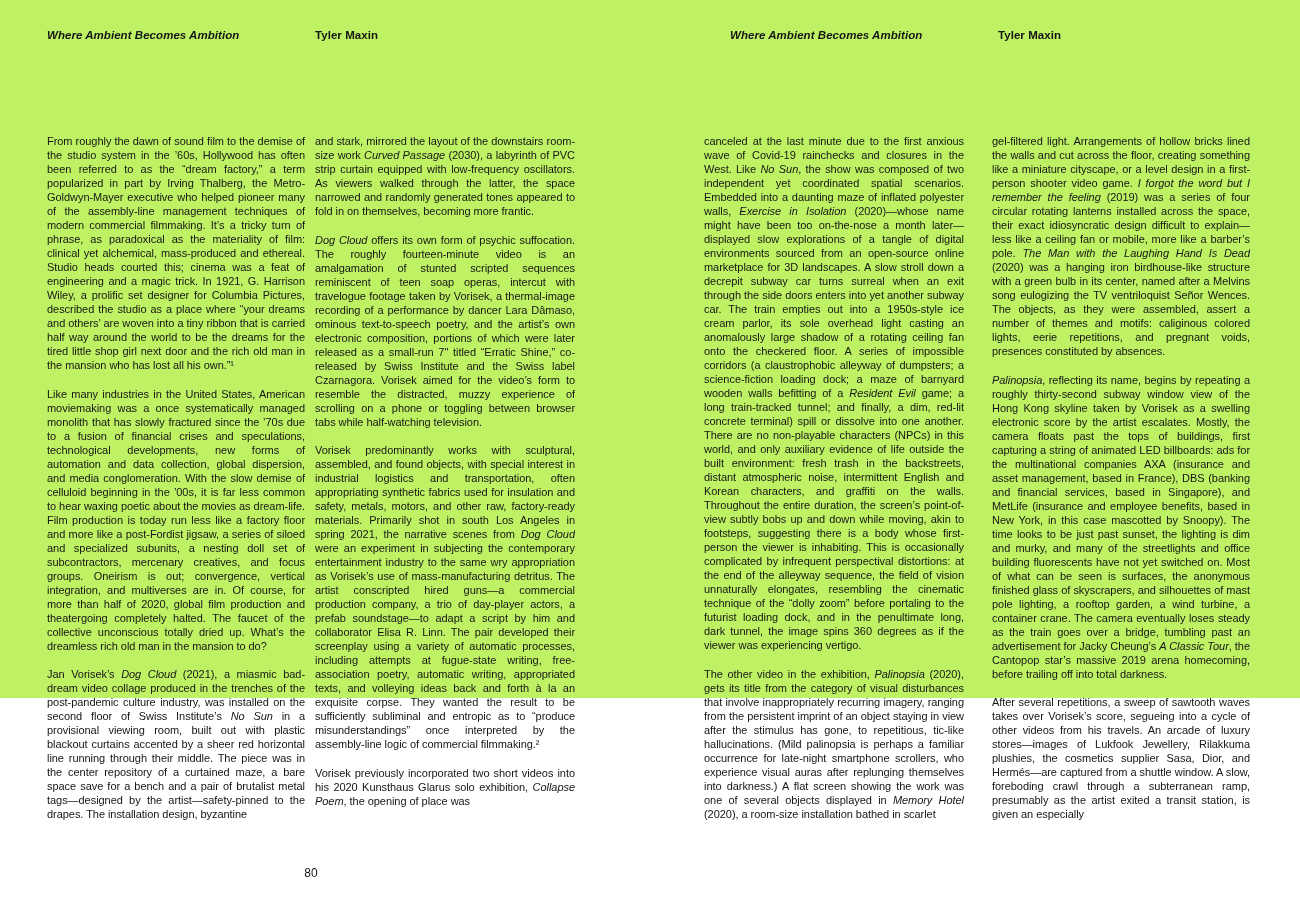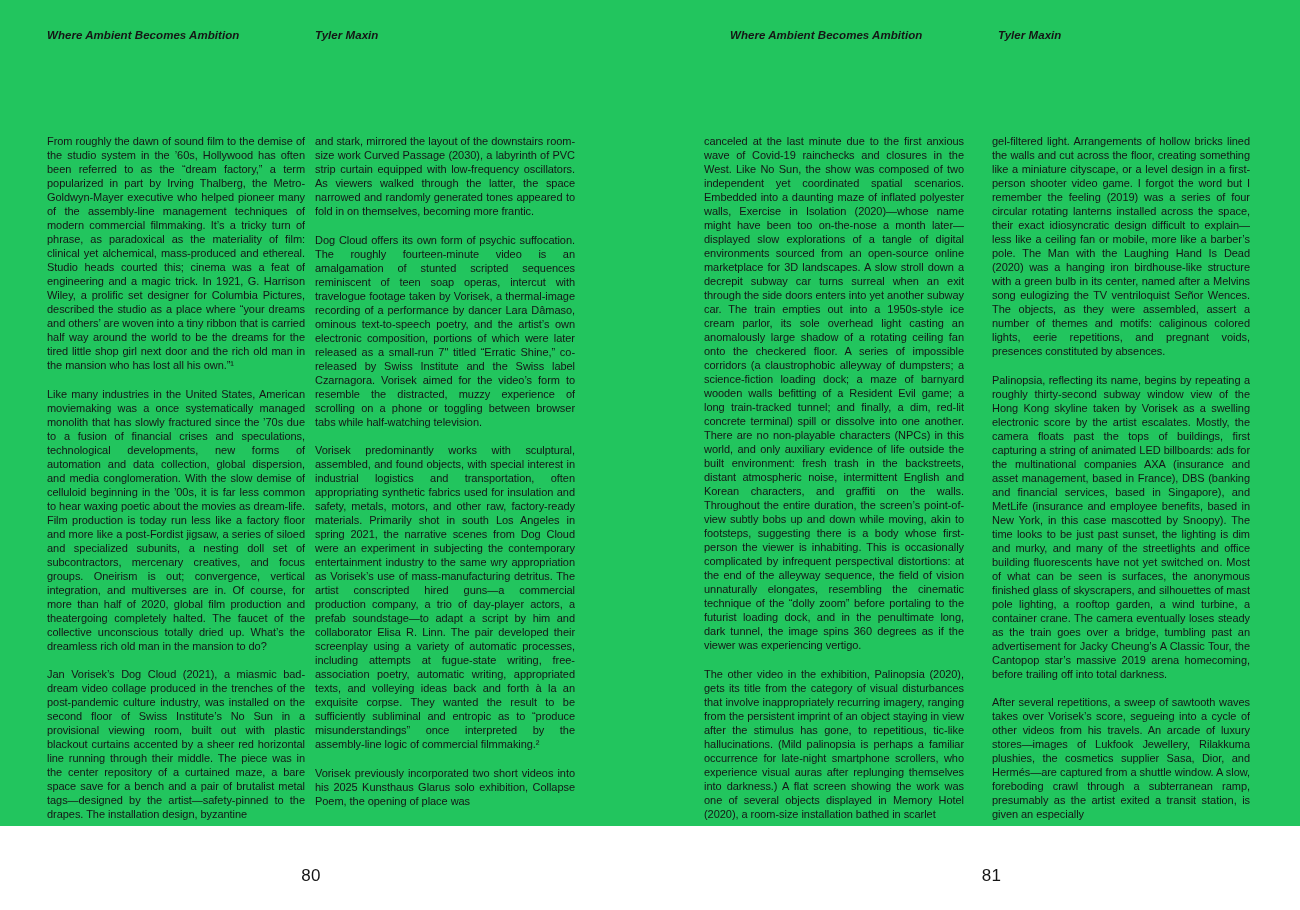--- a/index.html
+++ b/index.html
@@ -10,31 +10,30 @@
   body {
     width: 1300px;
     height: 910px;
     font-family: "Liberation Sans", "DejaVu Sans", sans-serif;
     color: #151515;
     overflow: hidden;
   }
   .spread {
     position: relative;
     width: 1300px;
-    height: 826px;
-    background: #22c55e;
+    height: 698px;
+    background: #bef264;
   }
   .page-header {
     position: absolute;
     top: 29px;
     font-size: 11.5px;
     font-weight: bold;
     letter-spacing: 0.05px;
     white-space: nowrap;
-    font-style: italic;
   }
   .page-header.title { font-style: italic; }
   .lp-title  { left: 47px; }
   .lp-author { left: 315px; }
   .rp-title  { left: 730px; }
   .rp-author { left: 998px; }
 
   .col {
     position: absolute;
     top: 134px;
@@ -48,26 +47,26 @@
   .col1 { left: 47px;  width: 258px; }
   .col2 { left: 315px; width: 260px; }
   .col3 { left: 704px; width: 260px; }
   .col4 { left: 992px; width: 258px; }
 
   .col p {
     margin: 0 0 14.65px 0;
     padding: 0;
   }
   .col p:last-child { margin-bottom: 4px; }
-  .it { }
+  .it { font-style: italic; }
 
   .pagenum {
     position: absolute;
     top: 866px;
-    font-size: 17px;
+    font-size: 12px;
     text-align: center;
     letter-spacing: 0.2px;
   }
   .pagenum-left  { left: 47px;  width: 528px; }
   .pagenum-right { left: 728px; width: 527px; }
 </style>
 </head>
 <body>
 
 <div class="spread">
@@ -80,29 +79,28 @@
 
   <div class="col col1">
       <p><span>From roughly the dawn of sound film to the demise of the studio system in the ’60s, Hollywood has often been referred to as the “dream factory,” a term popularized in part by Irving Thalberg, the Metro-Goldwyn-Mayer executive who helped pioneer many of the assembly-line management techniques of modern commercial filmmaking. It’s a tricky turn of phrase, as paradoxical as the materiality of film: clinical yet alchemical, mass-produced and ethereal. Studio heads courted this; cinema was a feat of engineering and a magic trick. In 1921, G. Harrison Wiley, a prolific set designer for Columbia Pictures, described the studio as a place where “your dreams and others’ are woven into a tiny ribbon that is carried half way around the world to be the dreams for the tired little shop girl next door and the rich old man in the mansion who has lost all his own.”¹</span></p>
       <p><span>Like many industries in the United States, American moviemaking was a once systematically managed monolith that has slowly fractured since the ’70s due to a fusion of financial crises and speculations, technological developments, new forms of automation and data collection, global dispersion, and media conglomeration. With the slow demise of celluloid beginning in the ’00s, it is far less common to hear waxing poetic about the movies as dream-life. Film production is today run less like a factory floor and more like a post-Fordist jigsaw, a series of siloed and specialized subunits, a nesting doll set of subcontractors, mercenary creatives, and focus groups. Oneirism is out; convergence, vertical integration, and multiverses are in. Of course, for more than half of 2020, global film production and theatergoing completely halted. The faucet of the collective unconscious totally dried up. What’s the dreamless rich old man in the mansion to do?</span></p>
       <p><span>Jan Vorisek’s </span><span class="it">Dog Cloud</span><span> (2021), a miasmic bad-dream video collage produced in the trenches of the post-pandemic culture industry, was installed on the second floor of Swiss Institute’s </span><span class="it">No Sun</span><span> in a provisional viewing room, built out with plastic blackout curtains accented by a sheer red horizontal line running through their middle. The piece was in the center repository of a curtained maze, a bare space save for a bench and a pair of brutalist metal tags—designed by the artist—safety-pinned to the drapes. The installation design, byzantine</span></p>
     </div>
   <div class="col col2">
       <p><span>and stark, mirrored the layout of the downstairs room-size work </span><span class="it">Curved Passage</span><span> (2030), a labyrinth of PVC strip curtain equipped with low-frequency oscillators. As viewers walked through the latter, the space narrowed and randomly generated tones appeared to fold in on themselves, becoming more frantic.</span></p>
       <p><span class="it">Dog Cloud</span><span> offers its own form of psychic suffocation. The roughly fourteen-minute video is an amalgamation of stunted scripted sequences reminiscent of teen soap operas, intercut with travelogue footage taken by Vorisek, a thermal-image recording of a performance by dancer Lara Dâmaso, ominous text-to-speech poetry, and the artist’s own electronic composition, portions of which were later released as a small-run 7" titled “Erratic Shine,” co-released by Swiss Institute and the Swiss label Czarnagora. Vorisek aimed for the video’s form to resemble the distracted, muzzy experience of scrolling on a phone or toggling between browser tabs while half-watching television.</span></p>
       <p><span>Vorisek predominantly works with sculptural, assembled, and found objects, with special interest in industrial logistics and transportation, often appropriating synthetic fabrics used for insulation and safety, metals, motors, and other raw, factory-ready materials. Primarily shot in south Los Angeles in spring 2021, the narrative scenes from </span><span class="it">Dog Cloud</span><span> were an experiment in subjecting the contemporary entertainment industry to the same wry appropriation as Vorisek’s use of mass-manufacturing detritus. The artist conscripted hired guns—a commercial production company, a trio of day-player actors, a prefab soundstage—to adapt a script by him and collaborator Elisa R. Linn. The pair developed their screenplay using a variety of automatic processes, including attempts at fugue-state writing, free-association poetry, automatic writing, appropriated texts, and volleying ideas back and forth à la an exquisite corpse. They wanted the result to be sufficiently subliminal and entropic as to “produce misunderstandings” once interpreted by the assembly-line logic of commercial filmmaking.²</span></p>
-      <p><span>Vorisek previously incorporated two short videos into his 2025 Kunsthaus Glarus solo exhibition, </span><span class="it">Collapse Poem</span><span>, the opening of place was</span></p>
+      <p><span>Vorisek previously incorporated two short videos into his 2020 Kunsthaus Glarus solo exhibition, </span><span class="it">Collapse Poem</span><span>, the opening of place was</span></p>
     </div>
 
   <div class="col col3">
       <p><span>canceled at the last minute due to the first anxious wave of Covid-19 rainchecks and closures in the West. Like </span><span class="it">No Sun</span><span>, the show was composed of two independent yet coordinated spatial scenarios. Embedded into a daunting maze of inflated polyester walls, </span><span class="it">Exercise in Isolation</span><span> (2020)—whose name might have been too on-the-nose a month later—displayed slow explorations of a tangle of digital environments sourced from an open-source online marketplace for 3D landscapes. A slow stroll down a decrepit subway car turns surreal when an exit through the side doors enters into yet another subway car. The train empties out into a 1950s-style ice cream parlor, its sole overhead light casting an anomalously large shadow of a rotating ceiling fan onto the checkered floor. A series of impossible corridors (a claustrophobic alleyway of dumpsters; a science-fiction loading dock; a maze of barnyard wooden walls befitting of a </span><span class="it">Resident Evil</span><span> game; a long train-tracked tunnel; and finally, a dim, red-lit concrete terminal) spill or dissolve into one another. There are no non-playable characters (NPCs) in this world, and only auxiliary evidence of life outside the built environment: fresh trash in the backstreets, distant atmospheric noise, intermittent English and Korean characters, and graffiti on the walls. Throughout the entire duration, the screen’s point-of-view subtly bobs up and down while moving, akin to footsteps, suggesting there is a body whose first-person the viewer is inhabiting. This is occasionally complicated by infrequent perspectival distortions: at the end of the alleyway sequence, the field of vision unnaturally elongates, resembling the cinematic technique of the “dolly zoom” before portaling to the futurist loading dock, and in the penultimate long, dark tunnel, the image spins 360 degrees as if the viewer was experiencing vertigo.</span></p>
       <p><span>The other video in the exhibition, </span><span class="it">Palinopsia</span><span> (2020), gets its title from the category of visual disturbances that involve inappropriately recurring imagery, ranging from the persistent imprint of an object staying in view after the stimulus has gone, to repetitious, tic-like hallucinations. (Mild palinopsia is perhaps a familiar occurrence for late-night smartphone scrollers, who experience visual auras after replunging themselves into darkness.) A flat screen showing the work was one of several objects displayed in </span><span class="it">Memory Hotel</span><span> (2020), a room-size installation bathed in scarlet</span></p>
     </div>
   <div class="col col4">
       <p><span>gel-filtered light. Arrangements of hollow bricks lined the walls and cut across the floor, creating something like a miniature cityscape, or a level design in a first-person shooter video game. </span><span class="it">I forgot the word but I remember the feeling</span><span> (2019) was a series of four circular rotating lanterns installed across the space, their exact idiosyncratic design difficult to explain—less like a ceiling fan or mobile, more like a barber’s pole. </span><span class="it">The Man with the Laughing Hand Is Dead</span><span> (2020) was a hanging iron birdhouse-like structure with a green bulb in its center, named after a Melvins song eulogizing the TV ventriloquist Señor Wences. The objects, as they were assembled, assert a number of themes and motifs: caliginous colored lights, eerie repetitions, and pregnant voids, presences constituted by absences.</span></p>
       <p><span class="it">Palinopsia</span><span>, reflecting its name, begins by repeating a roughly thirty-second subway window view of the Hong Kong skyline taken by Vorisek as a swelling electronic score by the artist escalates. Mostly, the camera floats past the tops of buildings, first capturing a string of animated LED billboards: ads for the multinational companies AXA (insurance and asset management, based in France), DBS (banking and financial services, based in Singapore), and MetLife (insurance and employee benefits, based in New York, in this case mascotted by Snoopy). The time looks to be just past sunset, the lighting is dim and murky, and many of the streetlights and office building fluorescents have not yet switched on. Most of what can be seen is surfaces, the anonymous finished glass of skyscrapers, and silhouettes of mast pole lighting, a rooftop garden, a wind turbine, a container crane. The camera eventually loses steady as the train goes over a bridge, tumbling past an advertisement for Jacky Cheung’s </span><span class="it">A Classic Tour</span><span>, the Cantopop star’s massive 2019 arena homecoming, before trailing off into total darkness.</span></p>
       <p><span>After several repetitions, a sweep of sawtooth waves takes over Vorisek’s score, segueing into a cycle of other videos from his travels. An arcade of luxury stores—images of Lukfook Jewellery, Rilakkuma plushies, the cosmetics supplier Sasa, Dior, and Hermés—are captured from a shuttle window. A slow, foreboding crawl through a subterranean ramp, presumably as the artist exited a transit station, is given an especially</span></p>
     </div>
 
   <div class="pagenum pagenum-left">80</div>
-  <div class="pagenum pagenum-right">81</div>
 
 </div>
 
 </body></html>

